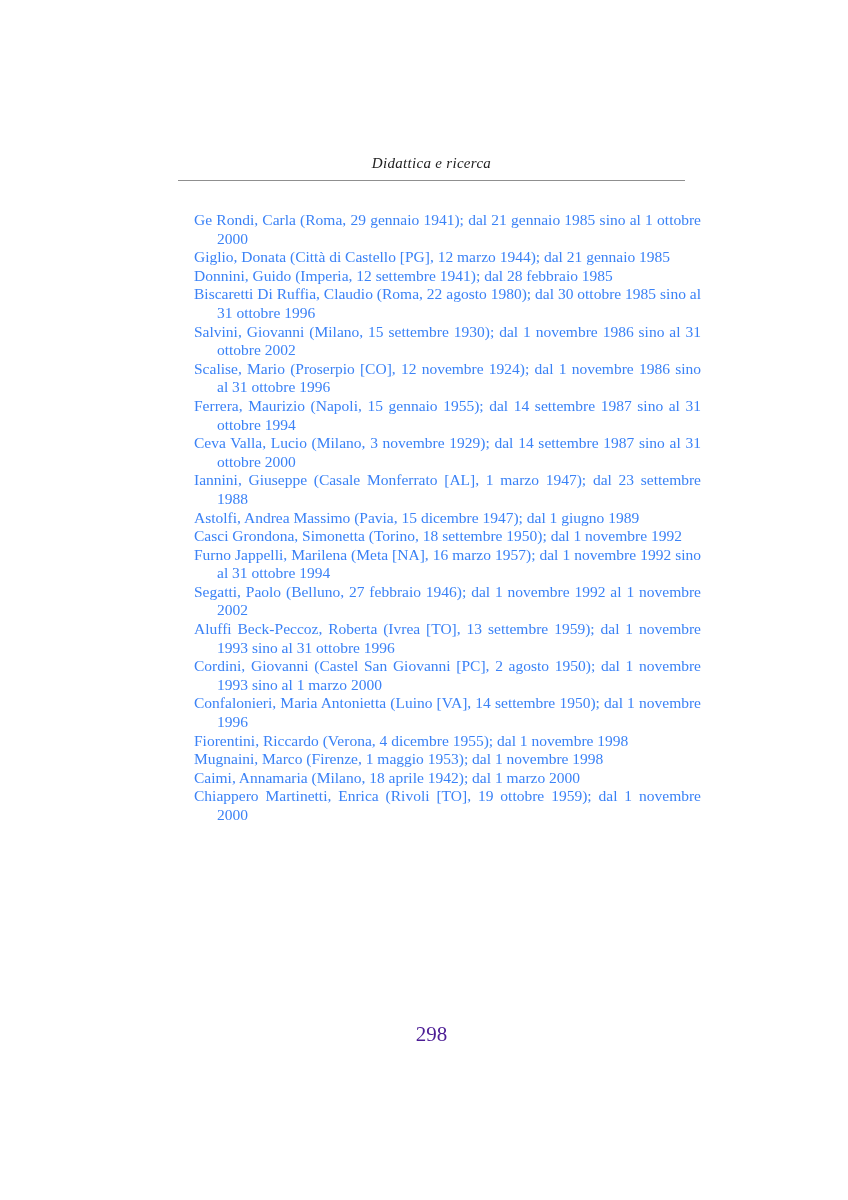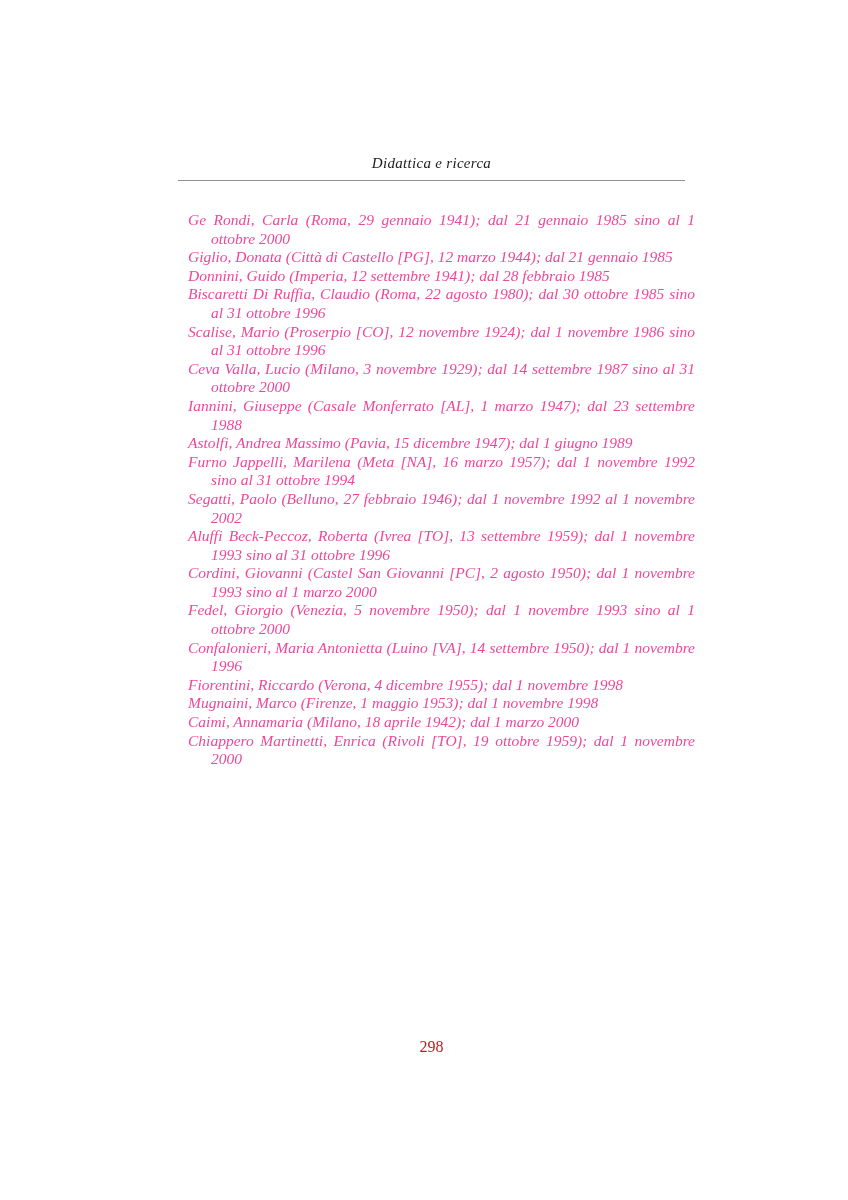--- a/index.html
+++ b/index.html
@@ -30,69 +30,69 @@
     color: #222222;
   }
   .head-rule {
     border: none;
     border-top: 1px solid #8f8f8f;
     margin: 8px 0 0 0;
     height: 0;
   }
   .entries {
     position: absolute;
-    left: 188px;
+    left: 194px;
     width: 507px;
     top: 211px;
     font-size: 15.5px;
     line-height: 18.6px;
     text-align: justify;
-    color: #ec4899;
-    font-style: italic;
+    color: #3b82f6;
   }
   .entry {
     margin: 0;
     padding-left: 23px;
     text-indent: -23px;
   }
   .page-number {
     position: absolute;
     left: 178px;
     width: 507px;
     top: 1022px;
     text-align: center;
-    font-size: 16px;
-    color: #b91c1c;
-    margin-top: 16px;
+    font-size: 21px;
+    color: #4c1d95;
   }
 </style>
 </head>
 <body>
 
 <div class="page">
 
   <div class="running-head">
     <div class="head-title">Didattica e ricerca</div>
     <div class="head-rule"></div>
   </div>
 
   <div class="entries">
       <p class="entry">Ge Rondi, Carla (Roma, 29 gennaio 1941); dal 21 gennaio 1985 sino al 1 ottobre 2000</p>
       <p class="entry">Giglio, Donata (Città di Castello [PG], 12 marzo 1944); dal 21 gennaio 1985</p>
       <p class="entry">Donnini, Guido (Imperia, 12 settembre 1941); dal 28 febbraio 1985</p>
       <p class="entry">Biscaretti Di Ruffia, Claudio (Roma, 22 agosto 1980); dal 30 ottobre 1985 sino al 31 ottobre 1996</p>
+      <p class="entry">Salvini, Giovanni (Milano, 15 settembre 1930); dal 1 novembre 1986 sino al 31 ottobre 2002</p>
       <p class="entry">Scalise, Mario (Proserpio [CO], 12 novembre 1924); dal 1 novembre 1986 sino al 31 ottobre 1996</p>
+      <p class="entry">Ferrera, Maurizio (Napoli, 15 gennaio 1955); dal 14 settembre 1987 sino al 31 ottobre 1994</p>
       <p class="entry">Ceva Valla, Lucio (Milano, 3 novembre 1929); dal 14 settembre 1987 sino al 31 ottobre 2000</p>
       <p class="entry">Iannini, Giuseppe (Casale Monferrato [AL], 1 marzo 1947); dal 23 settembre 1988</p>
       <p class="entry">Astolfi, Andrea Massimo (Pavia, 15 dicembre 1947); dal 1 giugno 1989</p>
+      <p class="entry">Casci Grondona, Simonetta (Torino, 18 settembre 1950); dal 1 novembre 1992</p>
       <p class="entry">Furno Jappelli, Marilena (Meta [NA], 16 marzo 1957); dal 1 novembre 1992 sino al 31 ottobre 1994</p>
       <p class="entry">Segatti, Paolo (Belluno, 27 febbraio 1946); dal 1 novembre 1992 al 1 novembre 2002</p>
       <p class="entry">Aluffi Beck-Peccoz, Roberta (Ivrea [TO], 13 settembre 1959); dal 1 novembre 1993 sino al 31 ottobre 1996</p>
       <p class="entry">Cordini, Giovanni (Castel San Giovanni [PC], 2 agosto 1950); dal 1 novembre 1993 sino al 1 marzo 2000</p>
-      <p class="entry">Fedel, Giorgio (Venezia, 5 novembre 1950); dal 1 novembre 1993 sino al 1 ottobre 2000</p>
       <p class="entry">Confalonieri, Maria Antonietta (Luino [VA], 14 settembre 1950); dal 1 novembre 1996</p>
       <p class="entry">Fiorentini, Riccardo (Verona, 4 dicembre 1955); dal 1 novembre 1998</p>
       <p class="entry">Mugnaini, Marco (Firenze, 1 maggio 1953); dal 1 novembre 1998</p>
       <p class="entry">Caimi, Annamaria (Milano, 18 aprile 1942); dal 1 marzo 2000</p>
       <p class="entry">Chiappero Martinetti, Enrica (Rivoli [TO], 19 ottobre 1959); dal 1 novembre 2000</p>
     </div>
 
   <div class="page-number">298</div>
 
 </div>

